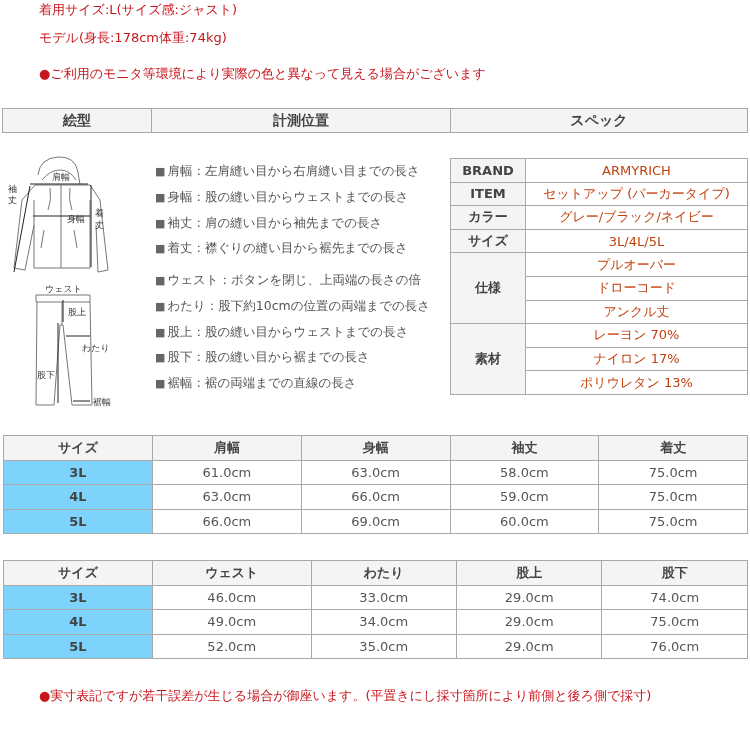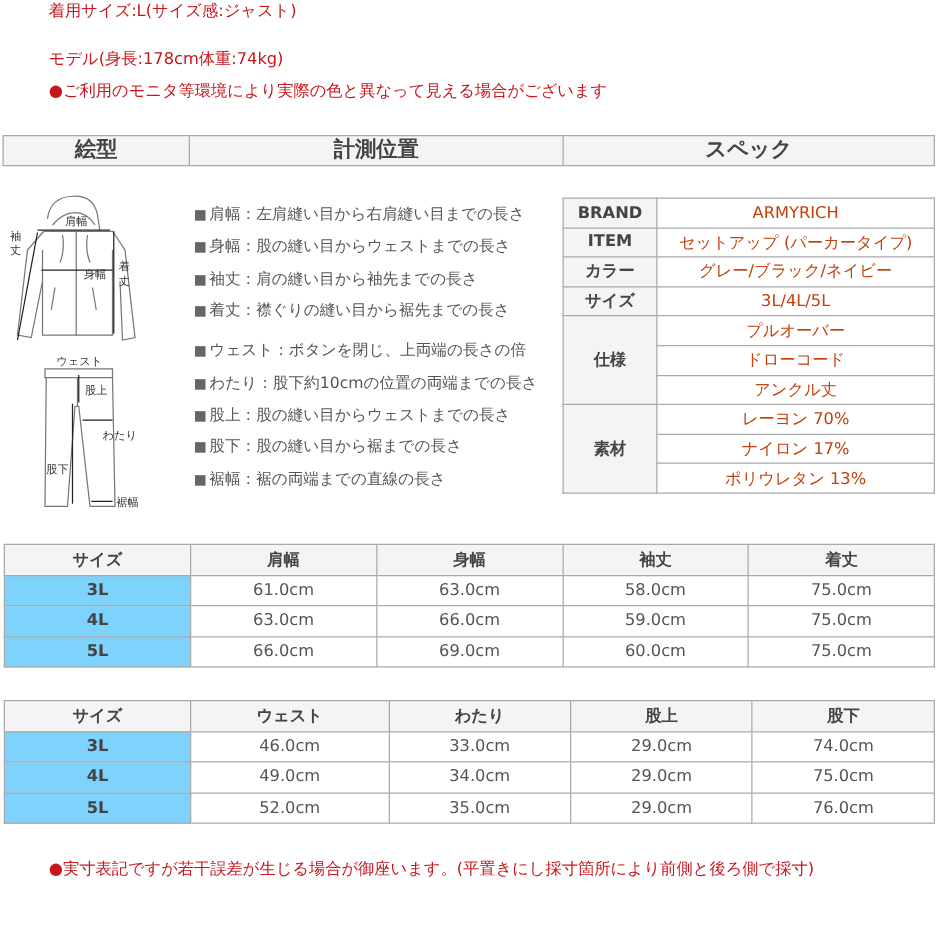--- a/index.html
+++ b/index.html
@@ -2,21 +2,21 @@
 <html><head>
 <meta charset="utf-8">
 <style>
   html, body { margin:0; padding:0; background:#ffffff; }
   body { width:750px; height:750px; position:relative; overflow:hidden;
          font-family:"DejaVu Sans", "Liberation Sans", sans-serif; color:#555; }
   .red { color:#c8161d; }
   .note-line { position:absolute; left:3px; font-size:13px; line-height:16px; white-space:nowrap;margin-left:36px; }
   .header-bar { position:absolute; left:2px; top:108px; width:746px; height:25px;
                 border:1px solid #a9a9a9; background:#f4f4f4; display:flex; box-sizing:border-box; }
-  .header-bar .hcell { font-size:17px; font-weight:bold; color:#444; text-align:center; line-height:23px;
+  .header-bar .hcell { font-size:14px; font-weight:bold; color:#444; text-align:center; line-height:23px;
                        border-right:1px solid #a9a9a9; box-sizing:border-box; }
   .header-bar .hcell:last-child { border-right:none; }
   .figures { position:absolute; left:0; top:140px; width:150px; height:275px; }
   .figures svg { position:absolute; left:0; }
   .fig-label { position:absolute; font-size:9px; color:#333; white-space:nowrap; }
   .measure-list { position:absolute; left:155px; width:296px; }
   .measure-item { font-size:12.5px; line-height:24.8px; color:#555; white-space:nowrap; }
   .measure-item .sq { color:#666; font-size:11px; margin-right:2px; }
   table { border-collapse:collapse; }
   .spec { position:absolute; left:450px; top:158px; width:298px; }
@@ -26,21 +26,21 @@
   .size-table { position:absolute; left:3px; width:745px; }
   .size-table th, .size-table td { border:1px solid #a9a9a9; height:24.5px; padding:0; text-align:center; font-size:13px; box-sizing:border-box; }
   .size-table th { background:#f4f4f4; color:#444; font-weight:bold; }
   .size-table td.sz { background:#7dd3fc; font-weight:bold; color:#444; width:149px; }
   .size-table td.v { background:#fff; color:#555;margin-left:10px; }
 </style>
 </head>
 <body>
 
 <div class="note-line red" style="top:2px;">着用サイズ:L(サイズ感:ジャスト)</div>
-<div class="note-line red" style="top:40px;">モデル(身長:178cm体重:74kg)</div>
+<div class="note-line red" style="top:30px;">モデル(身長:178cm体重:74kg)</div>
 <div class="note-line red" style="top:66px;">●ご利用のモニタ等環境により実際の色と異なって見える場合がございます</div>
 
 <div class="header-bar">
   <div class="hcell" style="width:149px;">絵型</div>
   <div class="hcell" style="width:299px;">計測位置</div>
   <div class="hcell" style="flex:1;">スペック</div>
 </div>
 
 <div class="figures">
   <svg width="150" height="135" style="top:0;" viewBox="0 0 150 135">

